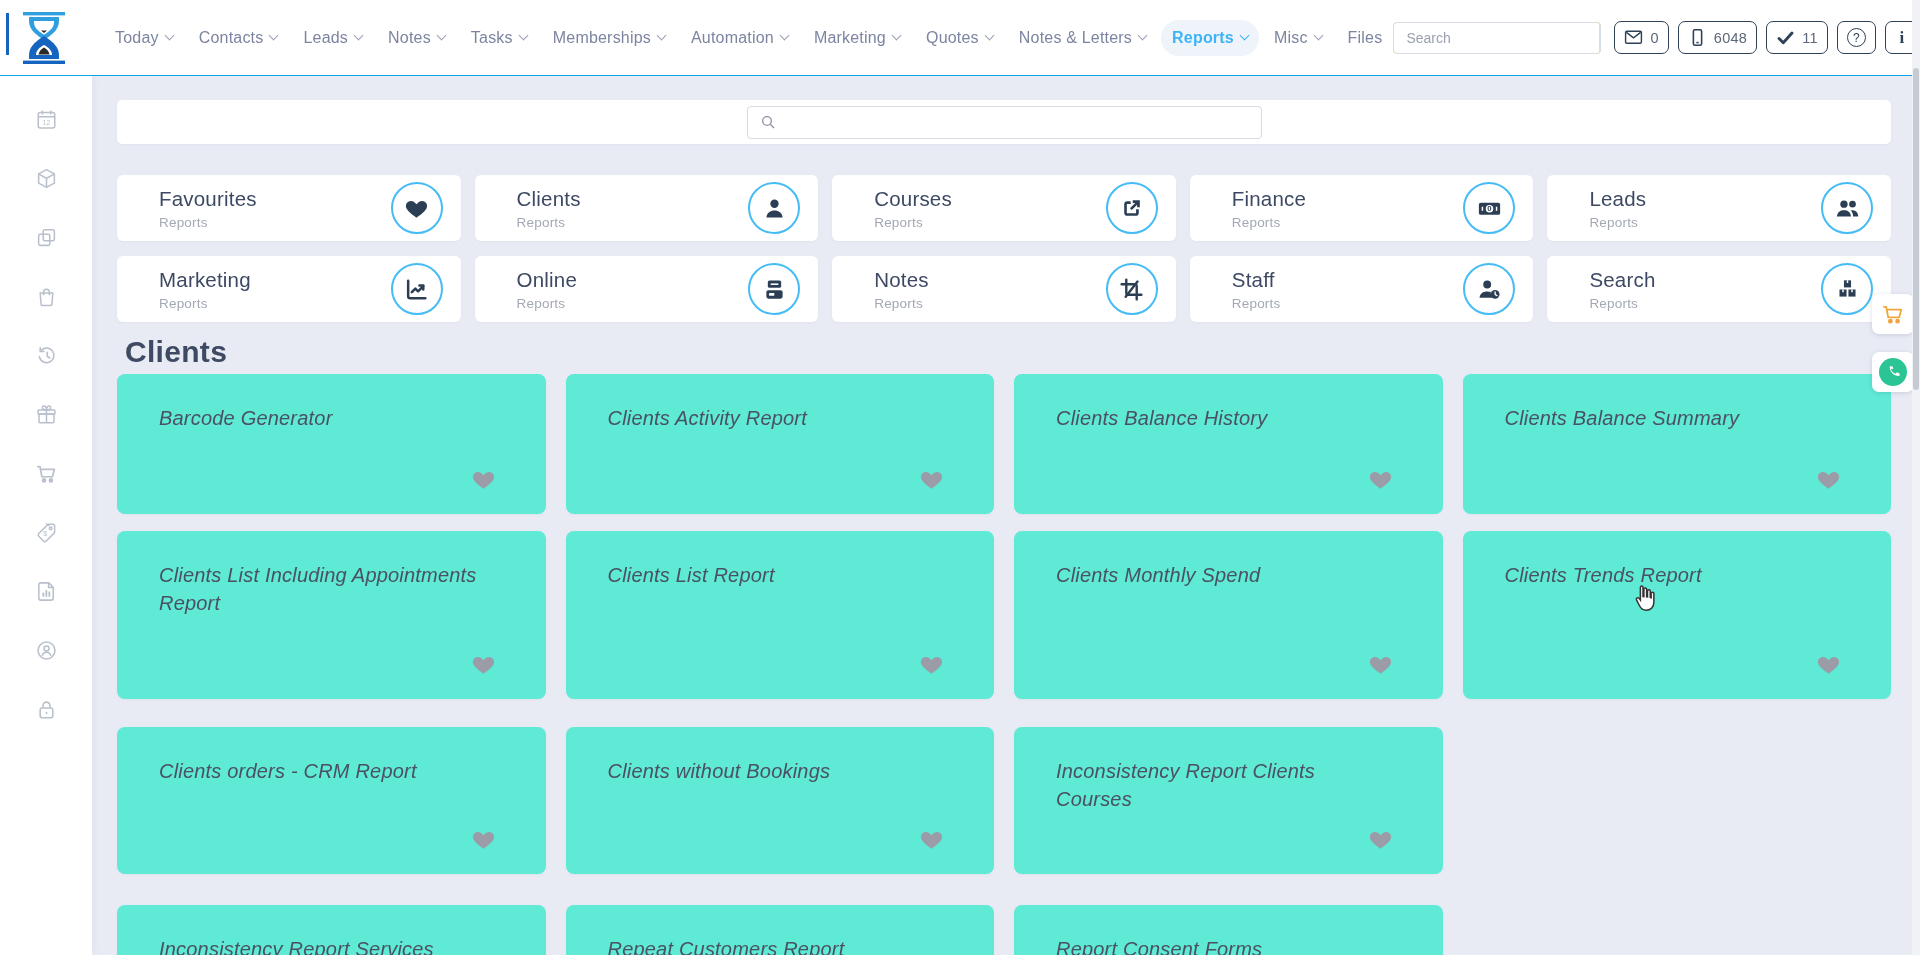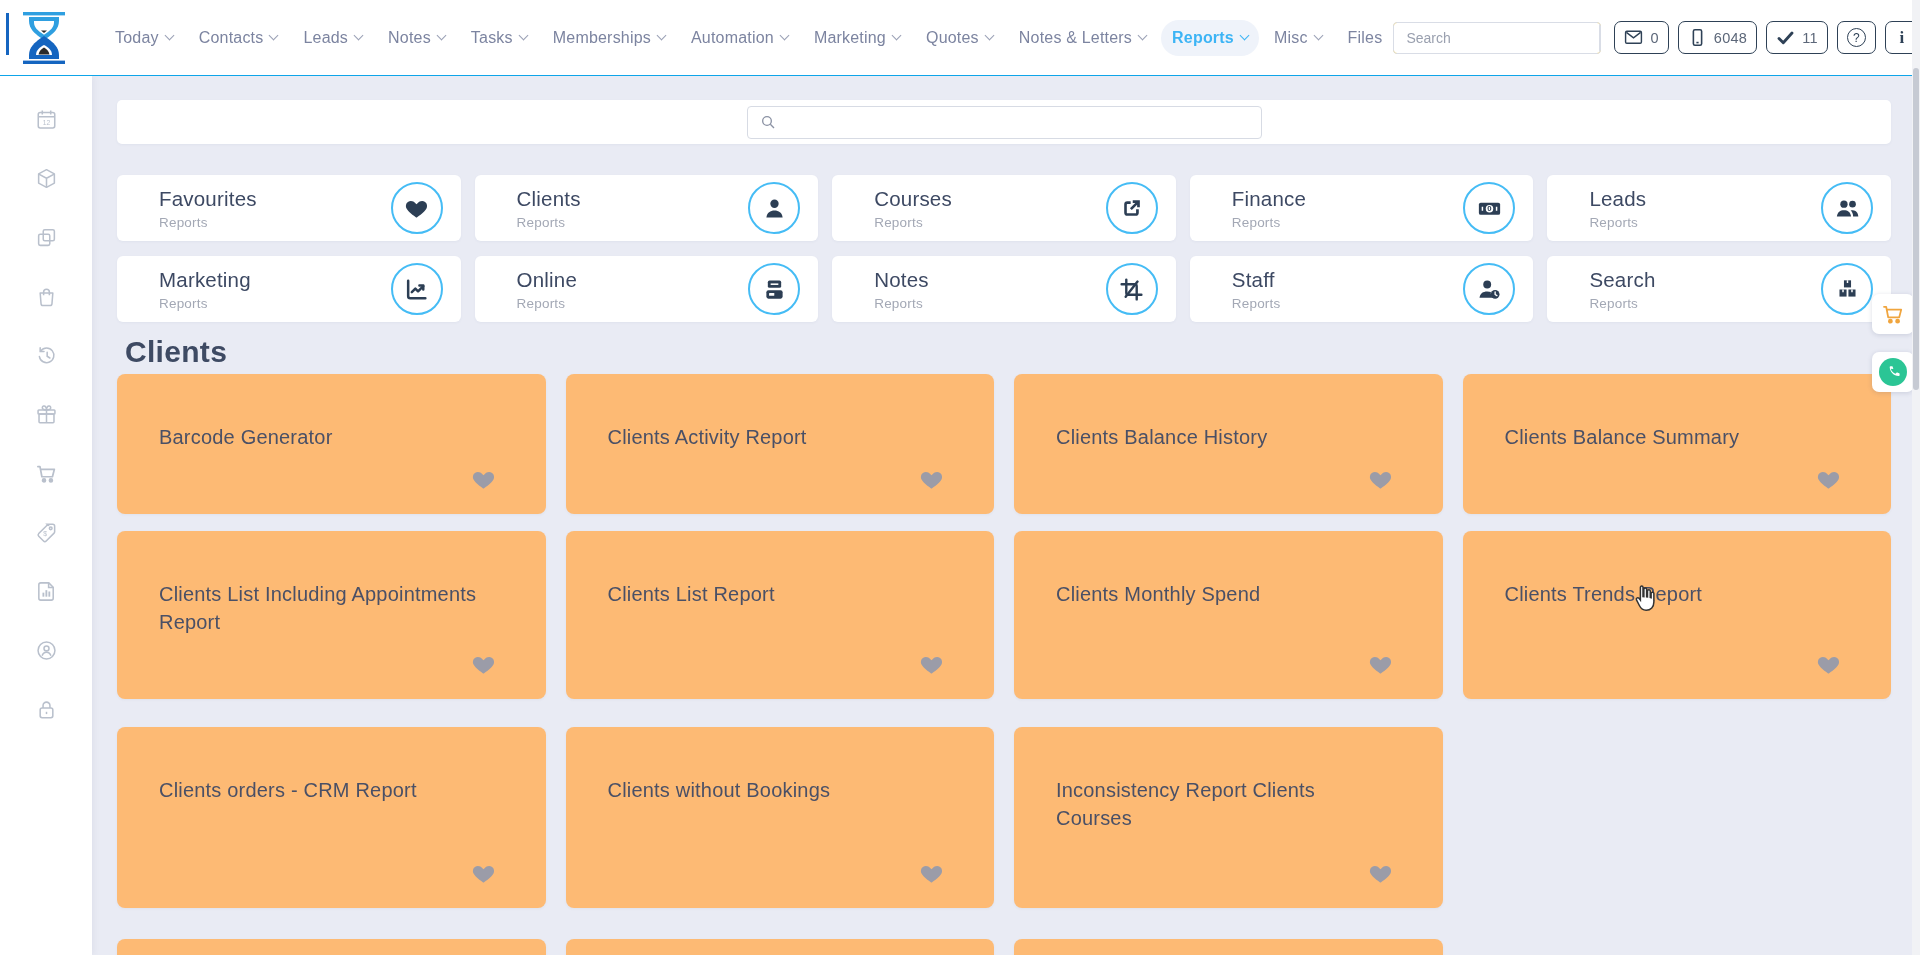--- a/index.html
+++ b/index.html
@@ -64,24 +64,24 @@
                 border:2px solid #45bcf5; border-radius:50%; display:flex; align-items:center; justify-content:center;
                 color:#2c3e54; }
   .cat-circle svg { width:25px; height:25px; }
 
   .section-title { margin-top:10px; margin-left:8px; font-size:30px; color:#3e4a63; letter-spacing:.3px;
                    height:40px; line-height:40px; }
 
   .rep-row { width:1774px; display:grid; grid-template-columns:repeat(4,1fr); column-gap:20px; }
   .row-a { margin-top:2px; }  .row-a .rep-card { height:140px; }
   .row-b { margin-top:17px; } .row-b .rep-card { height:168px; }
-  .row-c { margin-top:28px; } .row-c .rep-card { height:181px; }
+  .row-c { margin-top:28px; } .row-c .rep-card { height:147px; }
   .row-d { margin-top:31px; } .row-d .rep-card { height:140px; }
-  .rep-card { background:#fdba74; border-radius:8px; box-shadow:0 1px 3px rgba(60,70,110,.05); position:relative;
-              padding:49px 64px 0 42px; cursor:pointer; }
+  .rep-card { background:#5eead4; border-radius:8px; box-shadow:0 1px 3px rgba(60,70,110,.05); position:relative;
+              padding:30px 64px 0 42px; cursor:pointer;font-style:italic; }
   .rep-title { font-size:20px; color:#4a5066; line-height:1.4; letter-spacing:.2px; }
   .rep-heart { position:absolute; right:50px; bottom:18px; color:#9b9ca8; cursor:pointer; }
   .rep-heart svg { width:25px; height:25px; }
 
   
   .float-btn { position:absolute; left:1872px; width:42px; height:40px; background:#fff; border-radius:7px;
                box-shadow:0 1px 5px rgba(60,70,110,.18); display:flex; align-items:center; justify-content:center;
                cursor:pointer; z-index:6; }
   .float-cart { top:294px; color:#f0a53e; }
   .float-wa { top:352px; }

